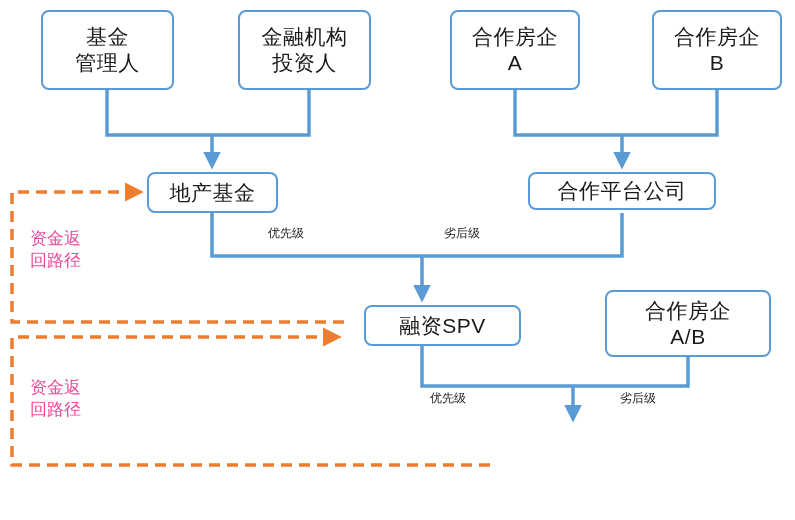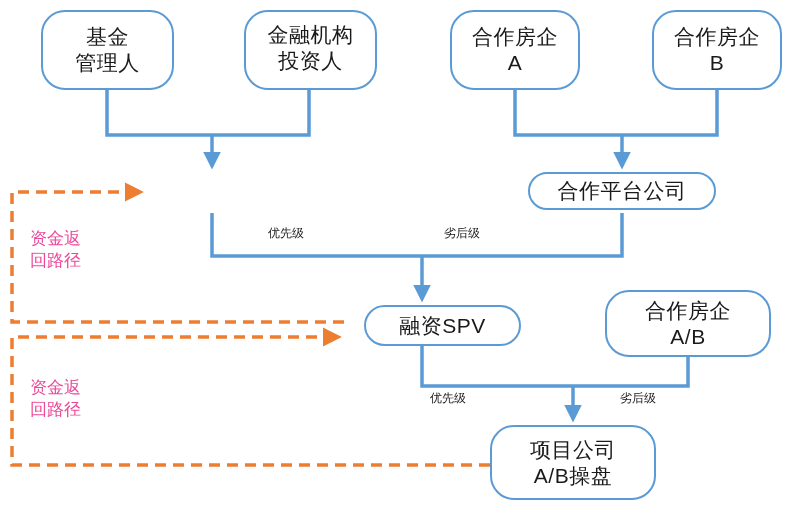--- a/index.html
+++ b/index.html
@@ -19,21 +19,21 @@
     position: absolute;
     left: 0;
     top: 0;
     width: 795px;
     height: 520px;
   }
   .node {
     position: absolute;
     box-sizing: border-box;
     border: 2.5px solid #5B9BD5;
-    border-radius: 24px;
+    border-radius: 8px;
     background: #ffffff;
     display: flex;
     align-items: center;
     justify-content: center;
     text-align: center;
     color: #1a1a1a;
     font-size: 21px;
     line-height: 1.22;
     letter-spacing: 0.5px;
     z-index: 3;
@@ -94,39 +94,38 @@
 
       <path d="M 344 322 L 12 322 L 12 192 L 140 192" marker-end="url(#arrow-orange)"></path>
 
       <path d="M 490 465 L 12 465 L 12 337 L 338 337" marker-end="url(#arrow-orange)"></path>
     </g>
   </svg>
 
   <div class="node" style="left:41px; top:10px; width:133px; height:80px;">基金
 管理人</div>
 
-  <div class="node" style="left:244px; top:10px; width:133px; height:80px;font-family:Liberation Mono, monospace;">金融机构
+  <div class="node" style="left:238px; top:10px; width:133px; height:80px;">金融机构
 投资人</div>
 
   <div class="node" style="left:450px; top:10px; width:130px; height:80px;">合作房企
 A</div>
 
   <div class="node" style="left:652px; top:10px; width:130px; height:80px;">合作房企
 B</div>
 
+  <div class="node" style="left:147px; top:172px; width:131px; height:41px;">地产基金</div>
 
   <div class="node" style="left:528px; top:172px; width:188px; height:38px;">合作平台公司</div>
 
   <div class="node" style="left:344px; top:305px; width:157px; height:41px;margin-left:20px;">融资SPV</div>
 
   <div class="node" style="left:605px; top:290px; width:166px; height:67px;">合作房企
 A/B</div>
 
-  <div class="node" style="left:490px; top:425px; width:166px; height:75px;">项目公司
-A/B操盘</div>
 
   <div class="edge-label" style="left:268px; top:226px;">优先级</div>
 
   <div class="edge-label" style="left:444px; top:226px;">劣后级</div>
 
   <div class="edge-label" style="left:430px; top:391px;">优先级</div>
 
   <div class="edge-label" style="left:620px; top:391px;">劣后级</div>
 
   <div class="return-label" style="left:30px; top:228px;">资金返

